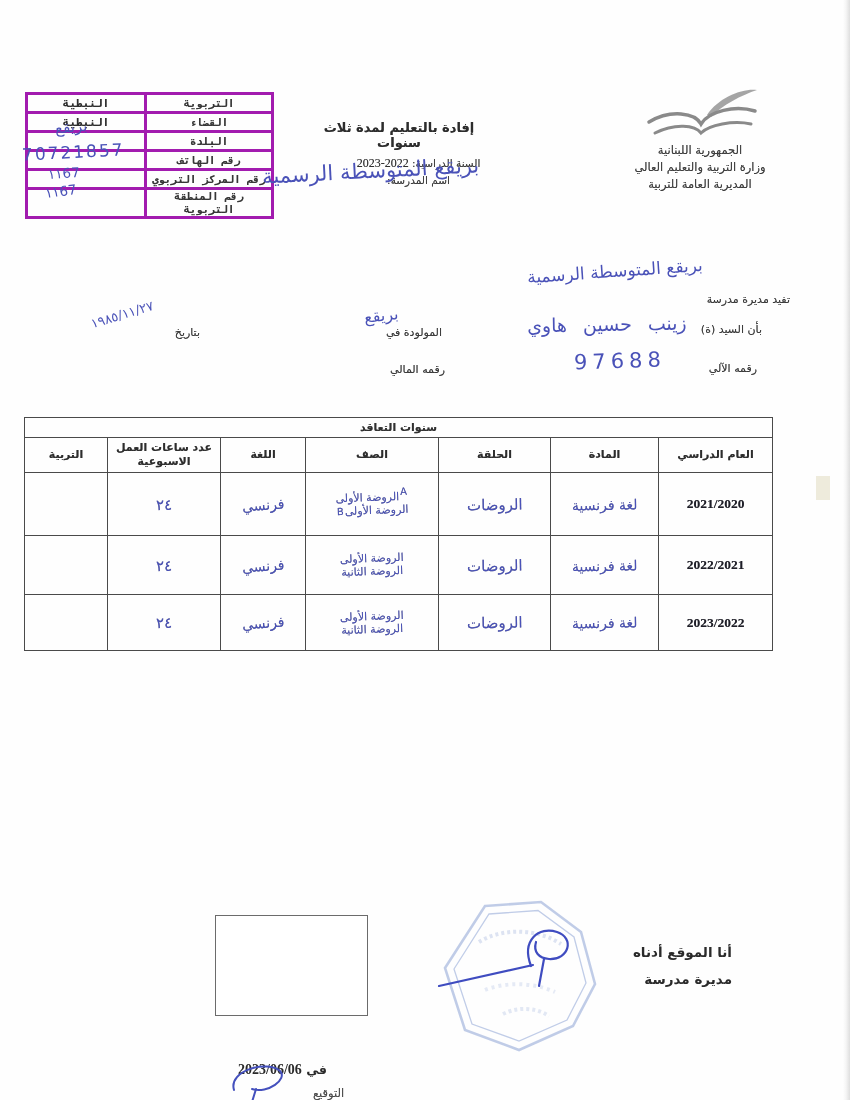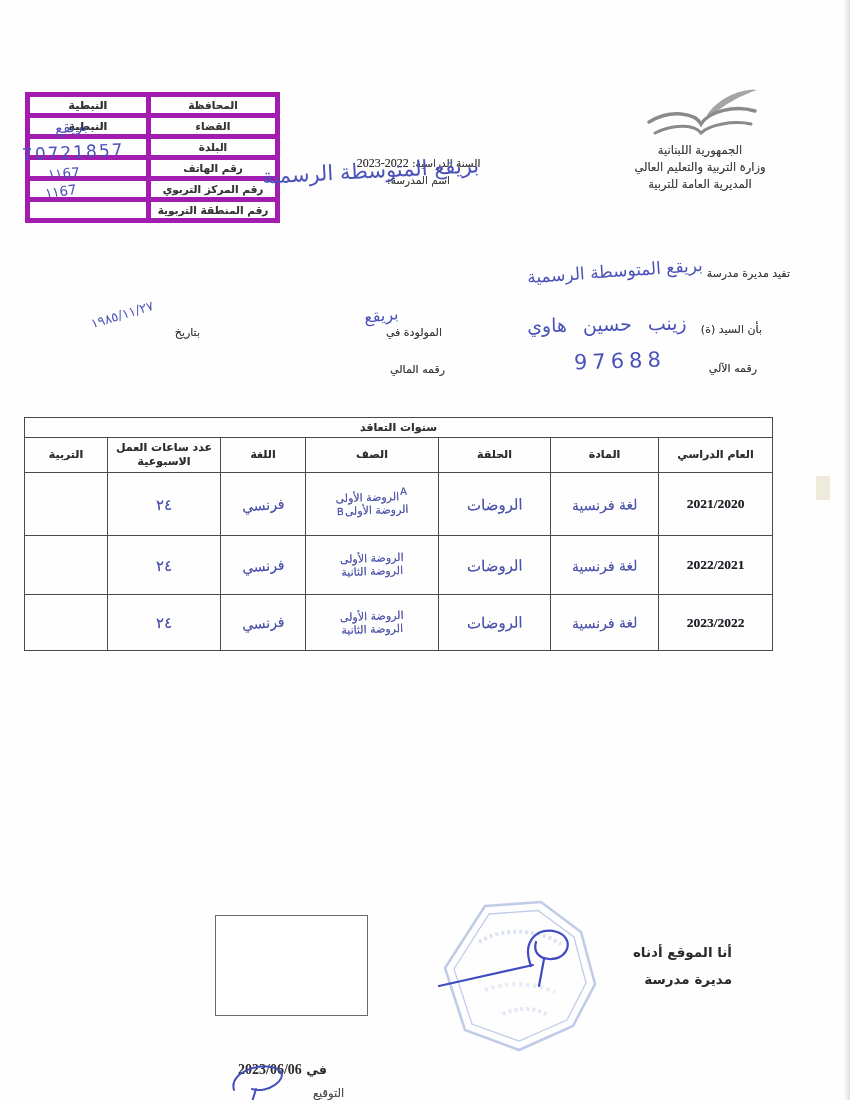--- a/index.html
+++ b/index.html
@@ -12,22 +12,22 @@
 
   
   .scan-edge { position:absolute; right:0; top:0; width:7px; height:100%;
     background:linear-gradient(to left,#cdcdcd,#efefef 55%,rgba(255,255,255,0)); opacity:.65; }
   .scan-smudge { position:absolute; left:816px; top:476px; width:14px; height:24px;
     background:#eae6d3; opacity:.8; }
 
   
   .info-table { position:absolute; left:25px; top:92px; width:228px;
     border-collapse:collapse; table-layout:fixed; direction:rtl; }
-  .info-table td { border:5px solid #a21caf; height:16px; padding:0 3px;
-    font-size:10.5px; text-align:center; overflow:visible; }
+  .info-table td { border:3px solid #a21caf; height:16px; padding:0 3px;
+    font-size:10.5px; text-align:center; overflow:visible;font-family:Liberation Mono, monospace; }
   .info-table td.lbl { width:118px; font-weight:600; color:#363636; }
   .info-table td.val { width:110px; font-weight:bold; font-size:11px; color:#2e2e2e; }
 
   
   .hw { position:absolute; color:#4a52b8; font-family:"DejaVu Sans",sans-serif;
     white-space:nowrap; line-height:1.1; }
   .hw-town    { left:55px;  top:119px; font-size:15px; transform:rotate(-5deg); }
   .hw-phone   { left:22px;  top:143px; font-size:17px; letter-spacing:2px; transform:rotate(-3deg); }
   .hw-center  { left:48px;  top:166px; font-size:13.5px; transform:rotate(-4deg); letter-spacing:1px; }
   .hw-district{ left:45px;  top:184px; font-size:13.5px; transform:rotate(-7deg); letter-spacing:1px; }
@@ -41,21 +41,21 @@
   
   .doc-title { position:absolute; left:313px; top:120px; width:172px;
     text-align:center; font-weight:bold; font-size:13px; color:#2c2c2c; }
   .meta-line { position:absolute; left:352px; width:133px; font-size:10.5px;
     direction:rtl; text-align:center; color:#3c3c3c; }
   .yr { top:156px; } .sch { top:174px; }
   .num-serif { font-family:"Liberation Serif",serif; font-size:12px; color:#2f2f2f; }
 
   
   .st { position:absolute; font-size:11px; }
-  .st-certify   { right:60px;  top:267px; }
+  .st-certify   { right:60px;  top:293px; }
   .st-person    { right:88px;  top:323px; }
   .st-born      { right:408px; top:326px; }
   .st-datelbl   { right:650px; top:326px; }
   .st-reg       { right:93px;  top:362px; }
   .st-fin       { right:405px; top:363px; }
   .hw-school2   { right:147px; top:262px; font-size:17px; transform:rotate(-4deg); }
   .hw-name      { right:163px; top:314px; font-size:19px; word-spacing:10px; transform:rotate(-1deg); }
   .hw-birthplace{ right:452px; top:307px; font-size:16px; transform:rotate(-7deg); }
   .hw-birthdate { right:695px; top:308px; font-size:13px; transform:rotate(-17deg); letter-spacing:1px; }
   .hw-registry  { right:184px; top:350px; font-size:21px; letter-spacing:5px; transform:rotate(-2deg); }
@@ -97,21 +97,21 @@
 <body>
 
 <div class="page">
 
   <div class="scan-edge"></div>
   <div class="scan-smudge"></div>
 
   <table class="info-table printed">
     <tbody>
       <tr>
-        <td class="lbl">المحافظة</td>
+        <td class="lbl">التربوية</td>
         <td class="val">النبطية</td>
       </tr>
       <tr>
         <td class="lbl">القضاء</td>
         <td class="val">النبطية</td>
       </tr>
       <tr>
         <td class="lbl">البلدة</td>
         <td class="val"></td>
       </tr>
@@ -140,20 +140,21 @@
       <path d="M6,38 C28,25 52,29 58,40 C66,27 92,21 112,27" stroke="#8a8a8a" stroke-width="3.5" fill="none" stroke-linecap="round"></path>
       <path d="M12,49 C32,39 52,41 58,49 C66,41 90,36 108,40" stroke="#8a8a8a" stroke-width="3" fill="none" stroke-linecap="round"></path>
     </svg>
   </div>
   <div class="ministry-text printed">
     <div>الجمهورية اللبنانية</div>
     <div>وزارة التربية والتعليم العالي</div>
     <div>المديرية العامة للتربية</div>
   </div>
 
+  <div class="doc-title printed">إفادة بالتعليم لمدة ثلاث سنوات</div>
   <div class="meta-line yr printed">
     <span>السنة الدراسية:</span>
     <span class="num-serif" dir="ltr">2023-2022</span>
   </div>
   <div class="meta-line sch printed">
     <span>اسم المدرسة:</span>
   </div>
   <span class="hw hw-schoolname-top">بريقع المتوسطة الرسمية</span>
 
   <span class="st printed st-certify">تفيد مديرة مدرسة</span>

